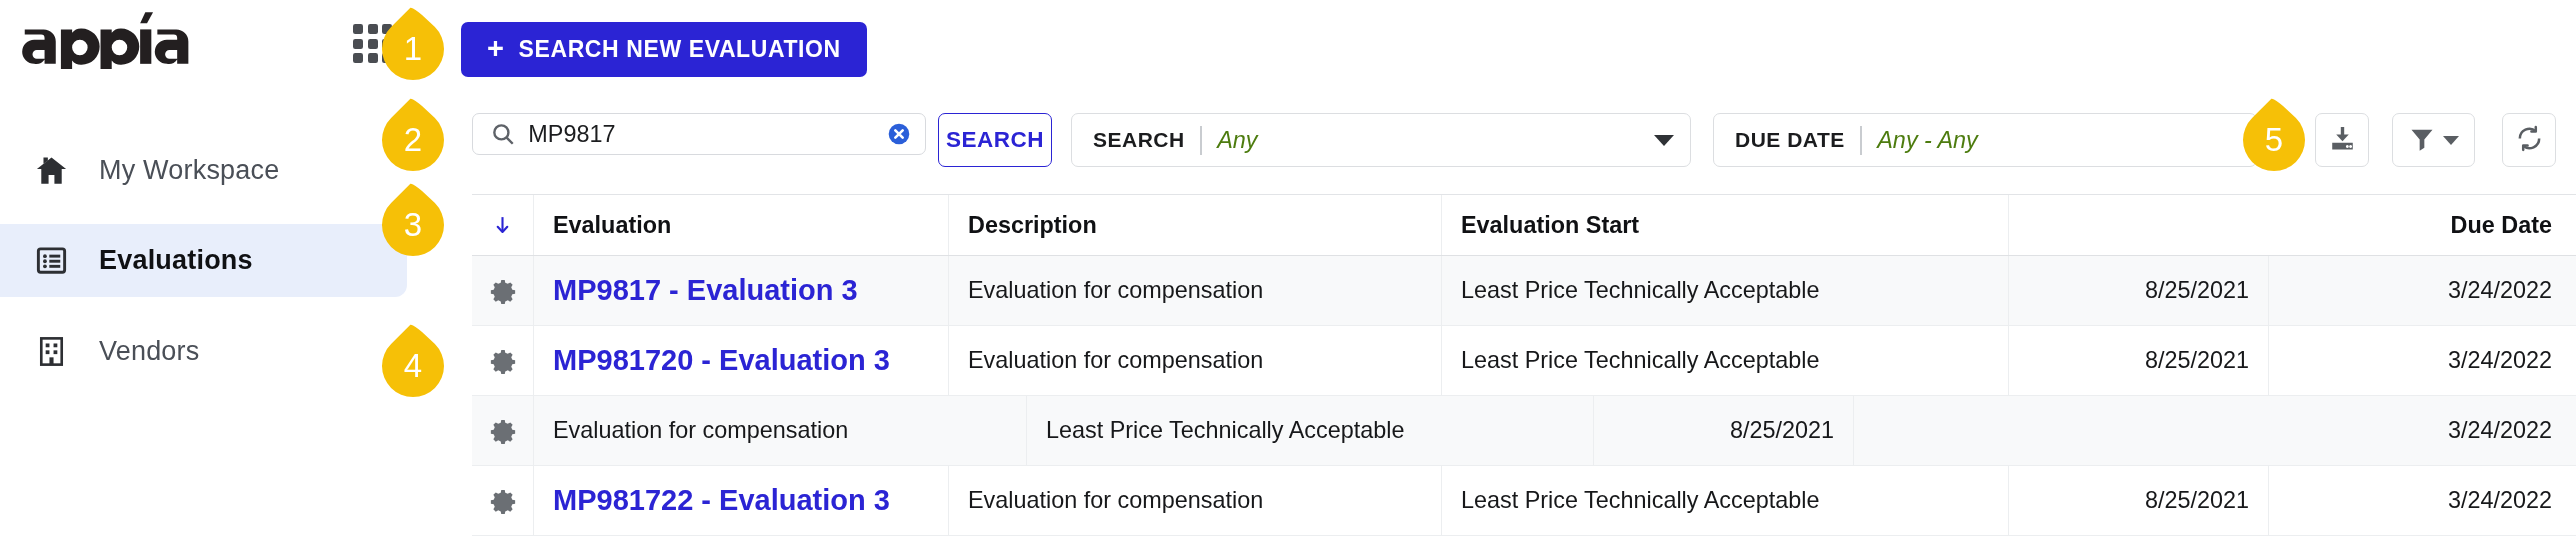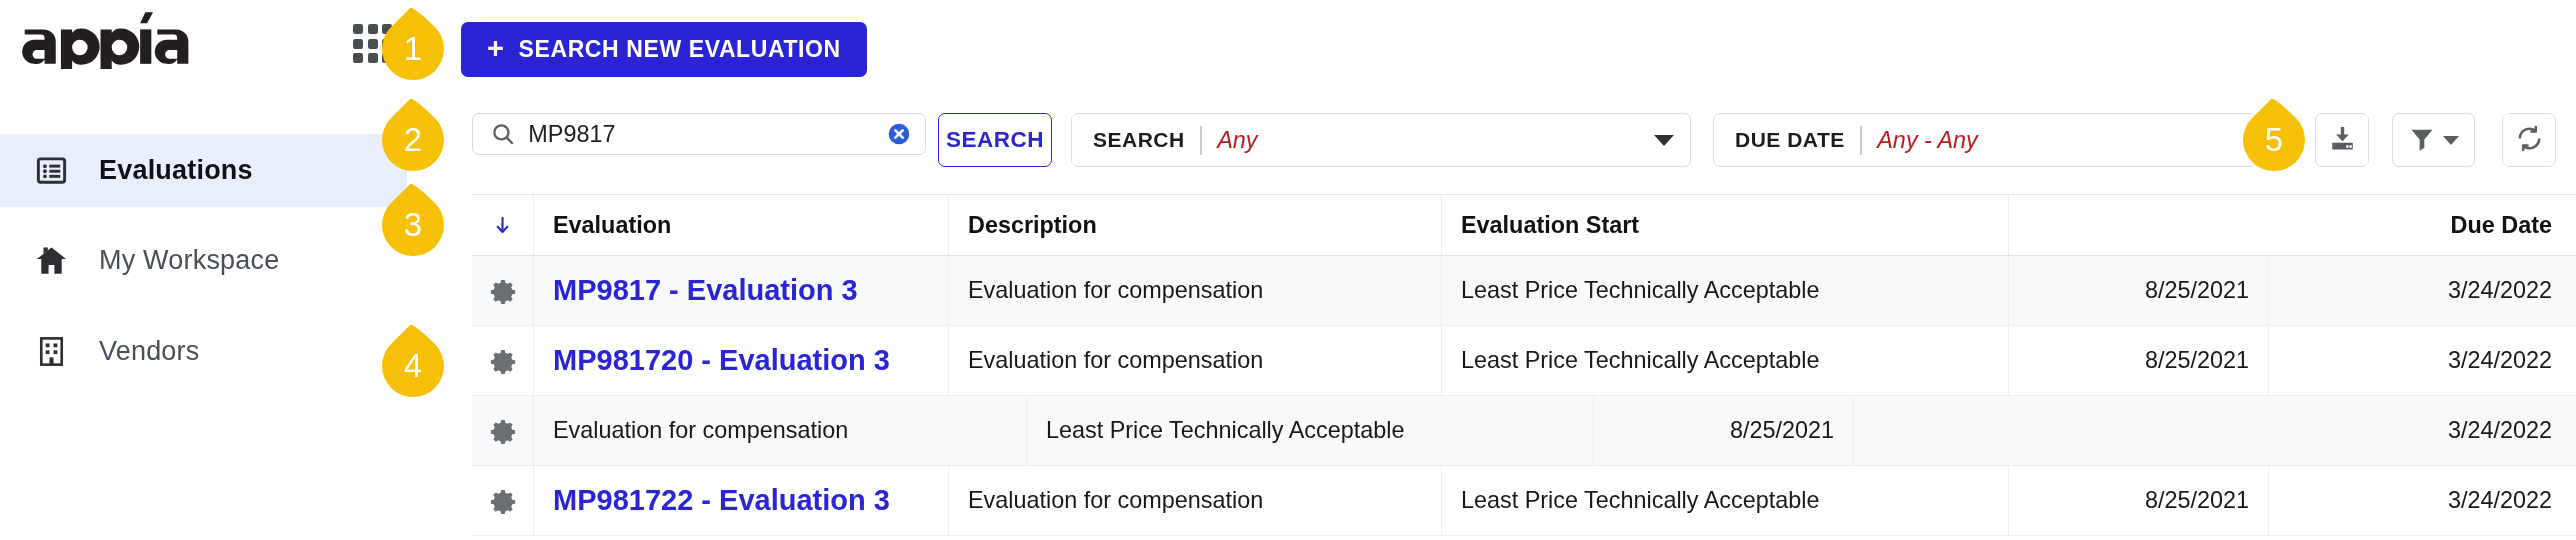--- a/index.html
+++ b/index.html
@@ -165,21 +165,21 @@
   }
   .pill-sep {
     width: 1.3px;
     height: 29px;
     background: #c9ccd0;
     margin: 0 15.6px;
   }
   .pill-value {
     font-size: 23.4px;
     font-style: italic;
-    color: #b91c1c;
+    color: #4d7c0f;
     white-space: nowrap;
     flex: 1;
   }
   .caret {
     width: 0; height: 0;
     border-left: 10.4px solid transparent;
     border-right: 10.4px solid transparent;
     border-top: 11.3px solid #2f3236;
     margin-left: 10.4px;
   }
@@ -305,42 +305,42 @@
           <path d="M94 26 h13 v4 a13 13 0 0 1 11 -5 a20 20 0 0 1 0 42 a13 13 0 0 1 -11 -5 v10 h-13 z m13 21 a9 9 0 1 0 18 0 a9 9 0 0 0 -18 0"></path>
           <path d="M140 26 h13 v40 h-13 z"></path>
           <path d="M146 6 l9 0 l-7 13 l-8 0 z"></path>
           <path d="M160 26 h22 a14 14 0 0 1 14 14 v26 h-13 v-5 a12 12 0 0 1 -12 5 a14 14 0 0 1 0 -28 h12 v-2 a4 4 0 0 0 -4 -4 h-19 z m23 24 h-9 a5 5 0 0 0 0 10 h9 z"></path>
         </g>
       </svg>
     </div>
 
     <div class="nav">
 
+      <div class="nav-item">
+        <span class="nav-icon">
+          <svg width="35" height="35" viewBox="0 0 24 24" fill="currentColor" aria-hidden="true">
+            <path d="M12 3 L2 11 h3 v10 h5 v-6 h4 v6 h5 V11 h3 z M6.5 3 h3 v2.2 l-3 2.4 z"></path>
+          </svg>
+        </span>
+        <span class="nav-label">My Workspace</span>
+      </div>
+
       <div class="nav-item selected">
         <span class="nav-icon">
           <svg width="35" height="35" viewBox="0 0 24 24" fill="none" stroke="currentColor" stroke-width="2" aria-hidden="true">
             <rect x="3" y="4" width="18" height="16" rx="1.5"></rect>
             <circle cx="7.5" cy="9" r="1.3" fill="currentColor" stroke="none"></circle>
             <circle cx="7.5" cy="12.5" r="1.3" fill="currentColor" stroke="none"></circle>
             <circle cx="7.5" cy="16" r="1.3" fill="currentColor" stroke="none"></circle>
             <rect x="10.5" y="8" width="7.5" height="2" fill="currentColor" stroke="none"></rect>
             <rect x="10.5" y="11.5" width="7.5" height="2" fill="currentColor" stroke="none"></rect>
             <rect x="10.5" y="15" width="7.5" height="2" fill="currentColor" stroke="none"></rect>
           </svg>
         </span>
         <span class="nav-label">Evaluations</span>
-      </div>
-
-      <div class="nav-item">
-        <span class="nav-icon">
-          <svg width="35" height="35" viewBox="0 0 24 24" fill="currentColor" aria-hidden="true">
-            <path d="M12 3 L2 11 h3 v10 h5 v-6 h4 v6 h5 V11 h3 z M6.5 3 h3 v2.2 l-3 2.4 z"></path>
-          </svg>
-        </span>
-        <span class="nav-label">My Workspace</span>
       </div>
 
       <div class="nav-item">
         <span class="nav-icon">
           <svg width="35" height="35" viewBox="0 0 24 24" fill="none" stroke="currentColor" stroke-width="1.8" aria-hidden="true">
             <rect x="5" y="3" width="14" height="18"></rect>
             <rect x="8" y="6.5" width="2.6" height="2.6" fill="currentColor" stroke="none"></rect>
             <rect x="13.4" y="6.5" width="2.6" height="2.6" fill="currentColor" stroke="none"></rect>
             <rect x="8" y="11.2" width="2.6" height="2.6" fill="currentColor" stroke="none"></rect>
             <rect x="13.4" y="11.2" width="2.6" height="2.6" fill="currentColor" stroke="none"></rect>

